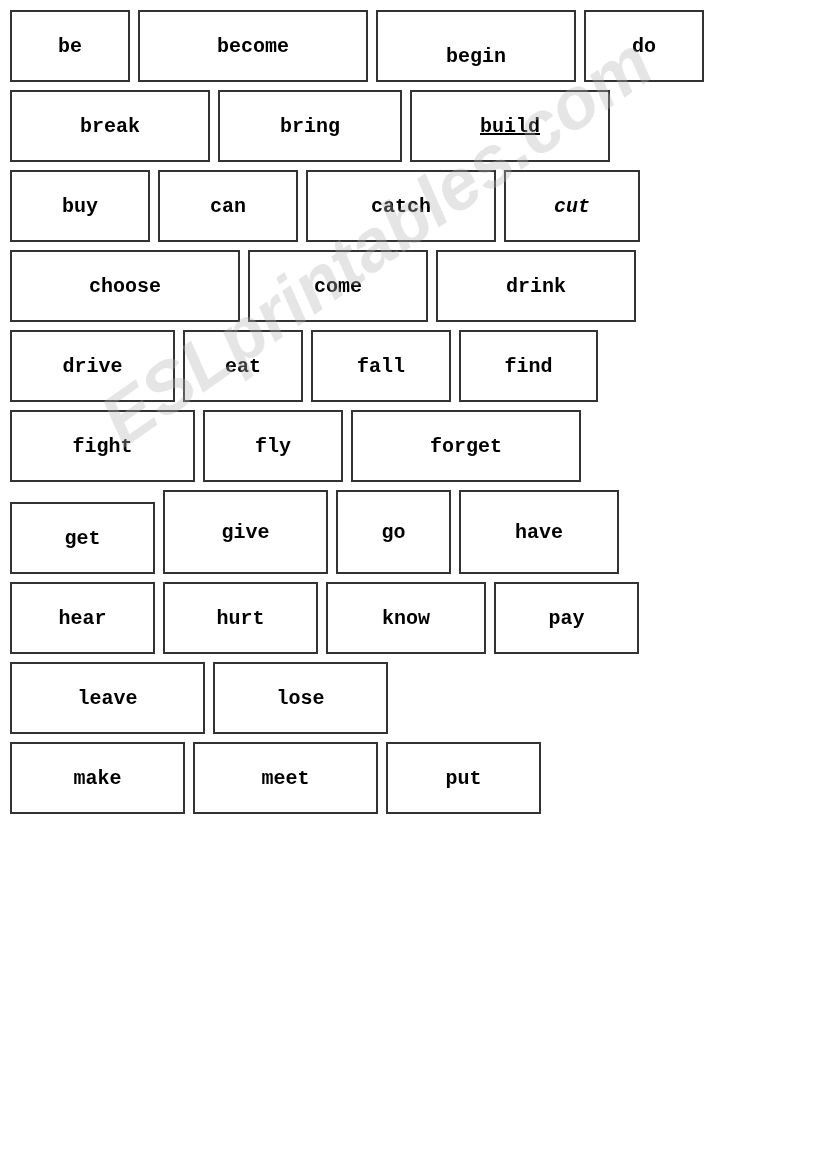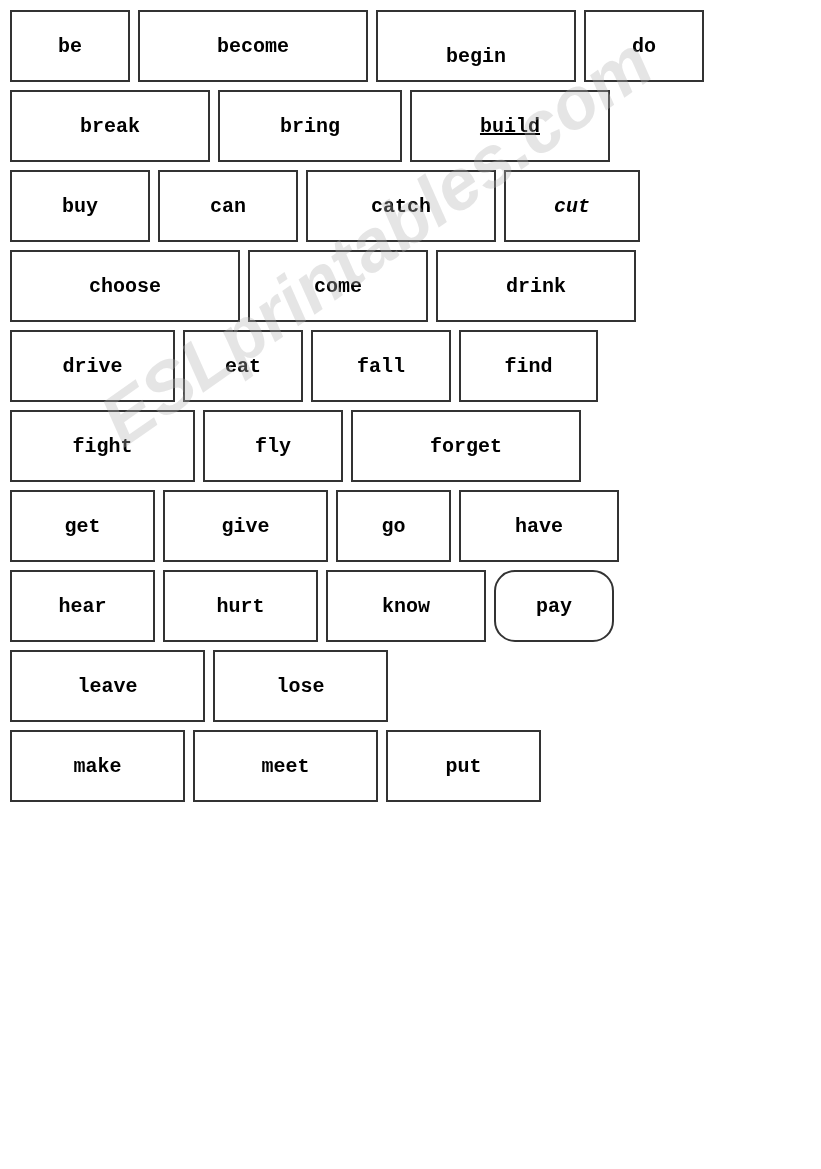--- a/index.html
+++ b/index.html
@@ -89,30 +89,30 @@
     .r5-eat { width: 120px; flex-shrink: 0; }
     .r5-fall { width: 140px; flex-shrink: 0; }
     .r5-find { width: 139px; flex-shrink: 0; }
 
     
     .r6-fight { width: 185px; flex-shrink: 0; }
     .r6-fly { width: 140px; flex-shrink: 0; }
     .r6-forget { width: 230px; flex-shrink: 0; }
 
     
-    .r7-get { width: 145px; flex-shrink: 0; }
+    .r7-get { width: 145px; flex-shrink: 0; margin-top: 12px; }
     .r7-give { width: 165px; flex-shrink: 0; }
     .r7-go { width: 115px; flex-shrink: 0; }
     .r7-have { width: 160px; flex-shrink: 0; }
 
     
     .r8-hear { width: 145px; flex-shrink: 0; }
     .r8-hurt { width: 155px; flex-shrink: 0; }
     .r8-know { width: 160px; flex-shrink: 0; }
-    .r8-pay { width: 120px; flex-shrink: 0; border-radius: 21px; }
+    .r8-pay { width: 145px; flex-shrink: 0; }
 
     
     .r9-learn { width: 175px; flex-shrink: 0; }
     .r9-leave { width: 195px; flex-shrink: 0; }
     .r9-lose { width: 175px; flex-shrink: 0; }
 
     
     .r10-make { width: 175px; flex-shrink: 0; }
     .r10-meet { width: 185px; flex-shrink: 0; }
     .r10-put { width: 155px; flex-shrink: 0; }

